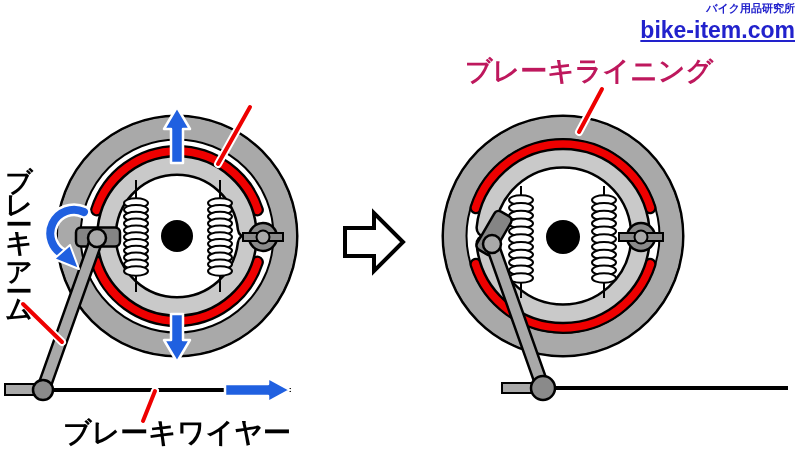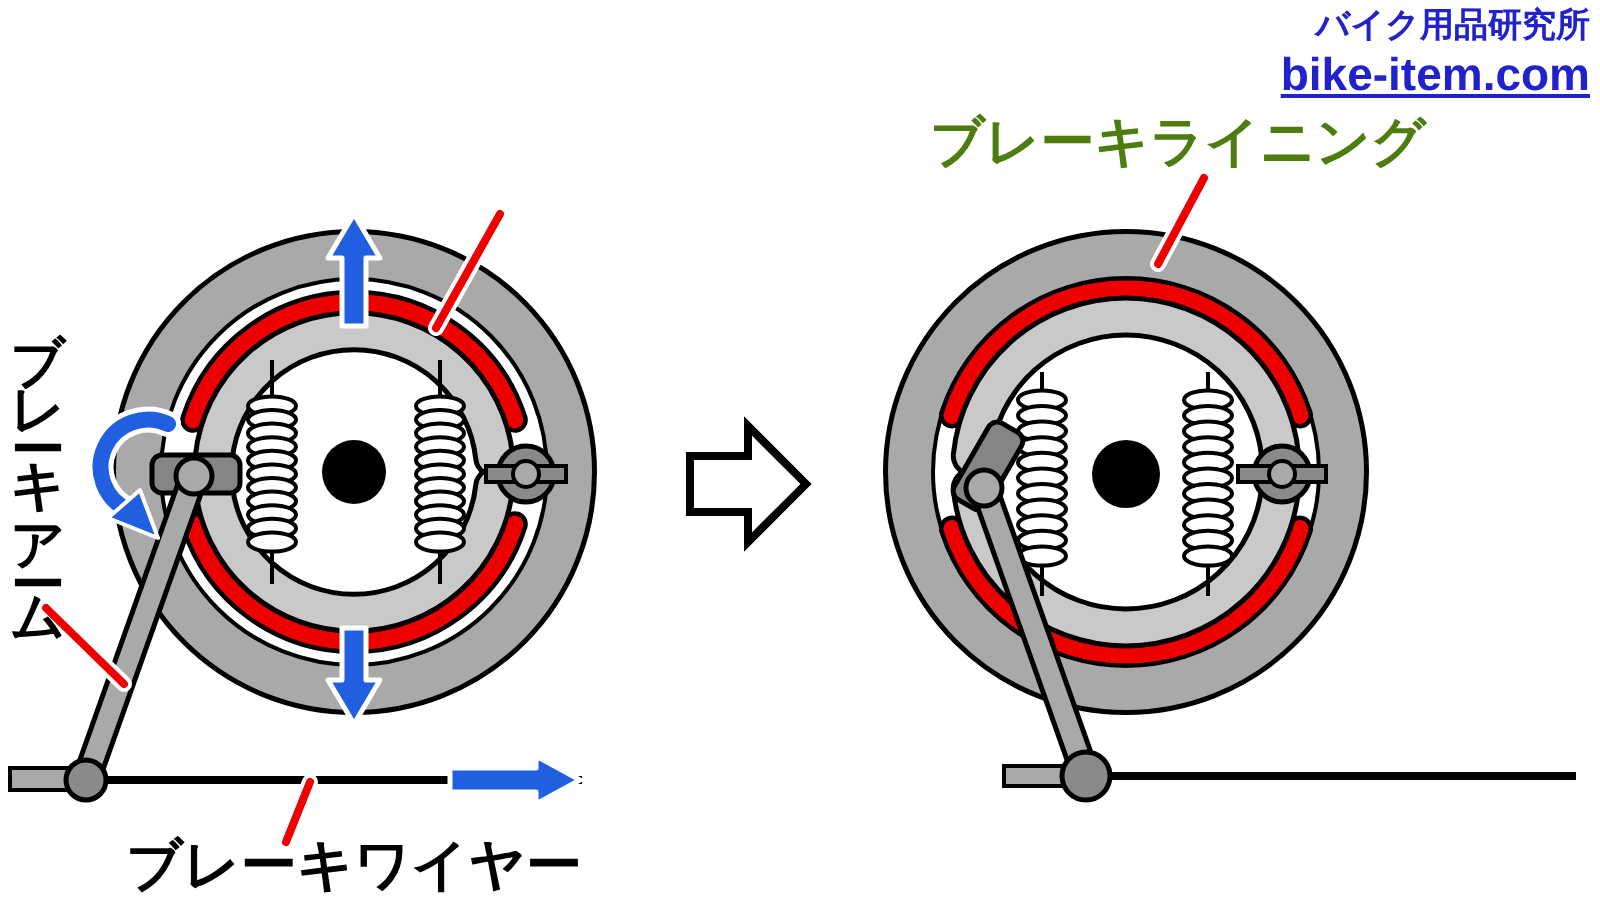--- a/index.html
+++ b/index.html
@@ -1,26 +1,26 @@
 <!DOCTYPE html>
 <html><head>
 <meta charset="utf-8">
 <style>
   html,body{margin:0;padding:0;background:#fff;}
   #canvas{position:relative;width:800px;height:450px;background:#ffffff;overflow:hidden;
           font-family:"Liberation Sans",sans-serif;}
   #diagram-svg{position:absolute;left:0;top:0;}
   .label{position:absolute;font-weight:bold;color:#000;white-space:nowrap;}
   .label-shoe{left:212px;top:66px;width:200px;text-align:center;font-size:28px;letter-spacing:0px;}
-  .label-lining{left:464px;top:53px;width:250px;text-align:center;font-size:27px;color:#4d7c0f;}
+  .label-lining{left:464px;top:53px;width:250px;text-align:center;font-size:27px;color:#be185d;}
   .label-arm{left:1px;top:144px;font-size:27px;writing-mode:vertical-rl;text-orientation:mixed;
              letter-spacing:2px;height:230px;}
   .label-wire{left:63px;top:414px;width:226px;text-align:center;font-size:28px;}
   .watermark{position:absolute;right:5px;top:2px;text-align:right;color:#2222cc;font-weight:bold;line-height:1.25;}
-  .watermark .wm1{font-size:17px;}
+  .watermark .wm1{font-size:11px;}
   .watermark .wm2{font-size:23px;text-decoration:underline;}
 </style>
 </head>
 <body>
 
 <div id="canvas">
 
 <svg id="diagram-svg" width="800" height="450" viewBox="0 0 800 450">
 
   <defs>

